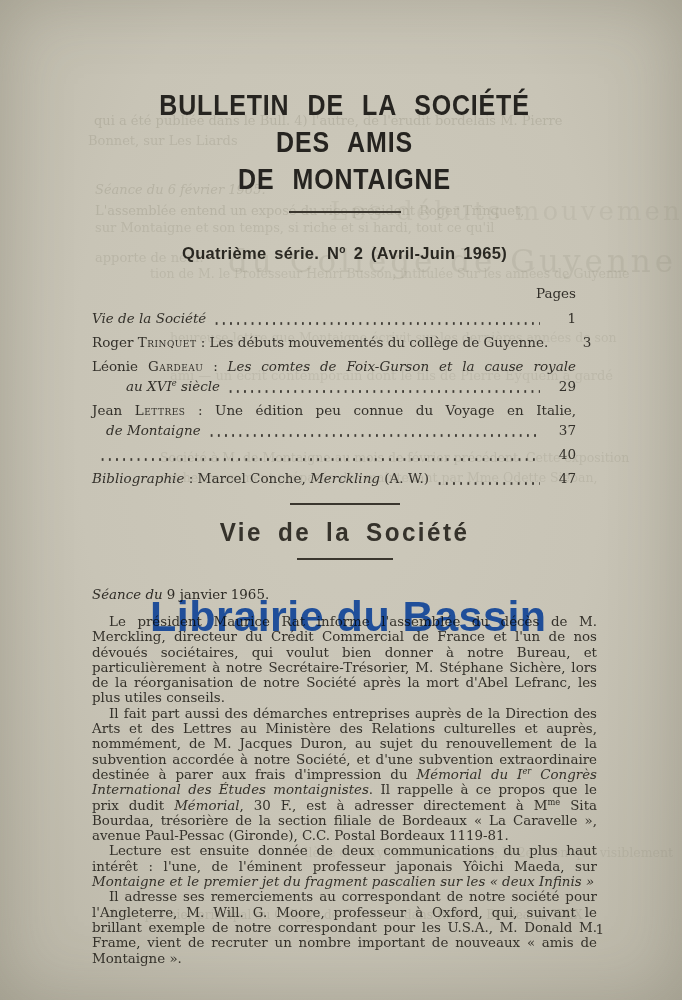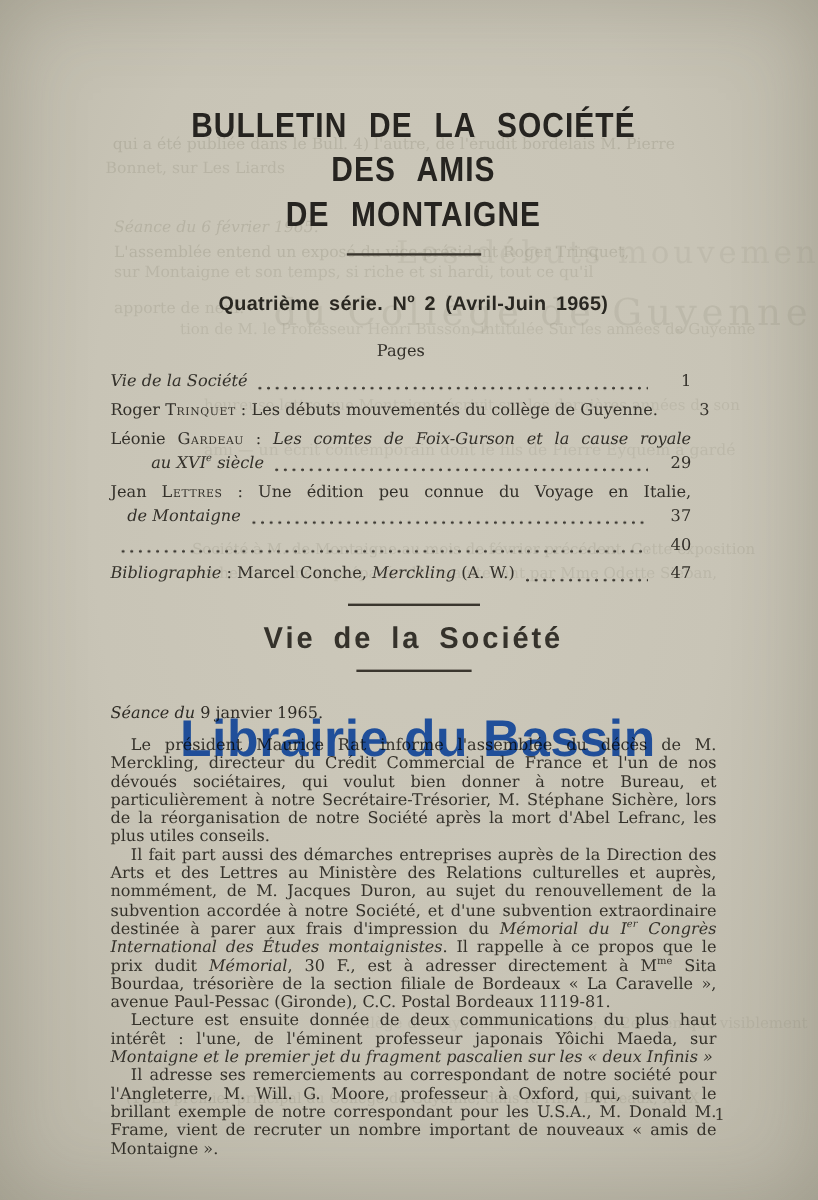--- a/index.html
+++ b/index.html
@@ -13,21 +13,21 @@
   .title{margin-top:87px;text-align:center;font-family:"Liberation Sans",sans-serif;
     font-weight:bold;color:#262420;}
   .title-line{font-size:29px;line-height:37px;letter-spacing:1px;word-spacing:12px;
     transform:scaleX(.86);}
   .rule{height:2px;background:#3a362e;margin-left:auto;margin-right:auto;}
   .rule-title{width:112px;margin-top:13px;}
   .series{margin-top:31px;text-align:center;font-family:"Liberation Sans",sans-serif;
     font-weight:bold;font-size:16.5px;color:#2a2822;letter-spacing:.3px;word-spacing:3px;}
   .series sup{font-size:62%;}
   .toc{margin-top:20px;padding-right:21px;font-size:13.5px;line-height:20px;color:#33302a;}
-  .pages-label{text-align:center;margin-bottom:5px;}
+  .pages-label{text-align:right;margin-bottom:5px;}
   .toc-entry{margin-bottom:4px;}
   .toc-line{text-align:justify;text-align-last:justify;}
   .toc-row{display:flex;align-items:flex-end;}
   .toc-row.cont{padding-left:14px;}
   .toc-text{flex:0 0 auto;}
   .dots{flex:1 1 auto;height:13px;margin:0 2px 0 7px;
     background-image:radial-gradient(circle, rgba(47,44,38,.9) 1.05px, rgba(0,0,0,0) 1.35px);
     background-size:7.2px 5px;background-repeat:repeat-x;background-position:left bottom 2px;}
   .dots.none{background:none;}
   .toc-page{flex:0 0 auto;width:34px;text-align:right;}

